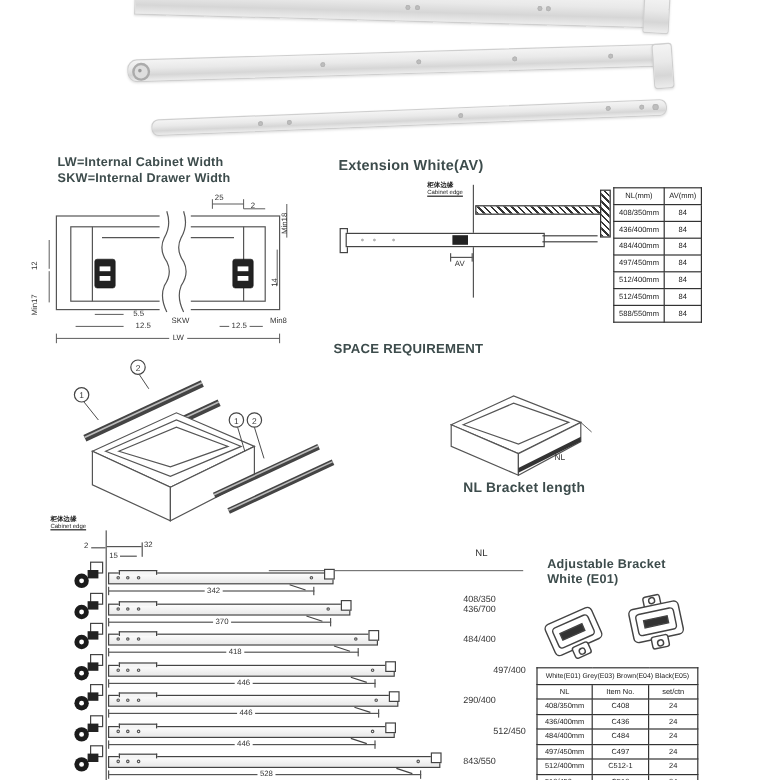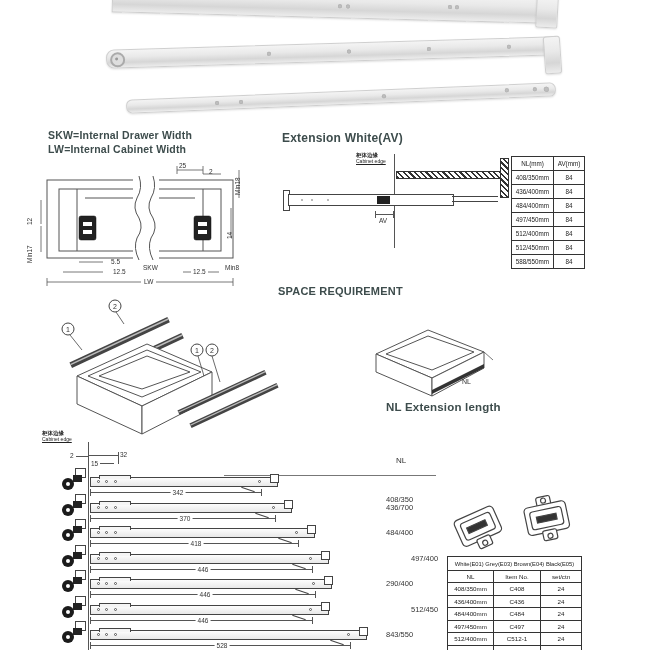--- a/index.html
+++ b/index.html
@@ -75,22 +75,22 @@
       <span class="hole" style="left:88px;top:4px;width:4px;height:4px;"></span>
       <span class="hole" style="left:112px;top:4px;width:4px;height:4px;"></span>
       <span class="hole" style="left:255px;top:4px;width:4px;height:4px;"></span>
       <span class="hole" style="left:378px;top:3px;width:4px;height:4px;"></span>
       <span class="hole" style="left:406px;top:3px;width:4px;height:4px;"></span>
       <span class="hole" style="right:6px;top:3px;width:5px;height:5px;"></span>
     </div>
   </div>
 
   <div class="abs heading" style="left:48px;top:128px;font-size:10.5px;">
+    <div>LW=Internal Cabinet Width</div>
     <div>SKW=Internal Drawer Width</div>
-    <div>LW=Internal Cabinet Width</div>
   </div>
 
   <div class="abs" style="left:33px;top:160px;width:230px;height:128px;">
     <svg width="230" height="128" viewBox="0 0 230 128">
       <g fill="none" stroke="#555" stroke-width="1">
         <rect x="14" y="20" width="186" height="78"></rect>
         <rect x="26" y="29" width="162" height="62"></rect>
         <line x1="44" y1="29" x2="44" y2="91"></line>
         <line x1="170" y1="29" x2="170" y2="91"></line>
         <line x1="52" y1="38" x2="162" y2="38"></line>
@@ -254,21 +254,21 @@
         <polygon points="10,34 62,10 118,32 66,58"></polygon>
         <polygon points="20,34 62,16 108,32 66,50"></polygon>
         <polygon points="10,34 10,52 66,76 66,58"></polygon>
         <polygon points="66,58 118,32 118,48 66,76"></polygon>
       </g>
       <polygon points="66,70 118,44 118,48 66,74" fill="#333"></polygon>
       <line x1="118" y1="32" x2="127" y2="40" stroke="#555" stroke-width=".8"></line>
     </svg>
     <span class="abs tiny" style="left:96px;top:58px;font-size:7px;">NL</span>
   </div>
-  <span class="abs heading" style="left:386px;top:400px;font-size:11.5px;">NL Extension length</span>
+  <span class="abs heading" style="left:386px;top:400px;font-size:11.5px;">NL Bracket length</span>
 
   <div class="abs" style="left:34px;top:428px;width:412px;height:222px;">
     <div class="abs edge-label" style="left:8px;top:2px;">
       <div>柜体边缘</div>
       <div class="en">Cabinet edge</div>
     </div>
     <div class="vline" style="left:54px;top:14px;height:208px;"></div>
 
     <span class="abs tiny" style="left:36px;top:24px;">2</span>
     <div class="hline" style="left:42px;top:28px;width:12px;background:#555;"></div>
@@ -415,20 +415,24 @@
         <span class="sh" style="right:16px"></span>
         <span class="srail-end"></span>
         <span class="srail-hook"></span>
       </div>
       <div class="dimline" style="left:2px;top:19px;width:261px;"></div>
       <span class="dimnum" style="left:134px;top:16px;">528</span>
     </div>
     <span class="nlval" style="top:202px;">843/550</span>
   </div>
 
+  <div class="abs heading" style="left:456px;top:464px;font-size:10.5px;line-height:13px;">
+    <div>Adjustable Bracket</div>
+    <div>White (E01)</div>
+  </div>
 
   <div class="abs" style="left:448px;top:494px;width:140px;height:60px;">
     <svg width="140" height="60" viewBox="0 0 140 60">
       <g transform="rotate(-24 30 30)" fill="#fff" stroke="#444" stroke-width="1.2">
         <rect x="22" y="24" width="14" height="10" rx="2"></rect>
         <circle cx="29" cy="28" r="2.5"></circle>
         <rect x="8" y="18" width="42" height="28" rx="4"></rect>
         <rect x="13" y="23" width="32" height="18" rx="3"></rect>
         <rect x="18" y="29" width="20" height="6" fill="#333"></rect>
         <rect x="22" y="44" width="14" height="10" rx="2"></rect>

